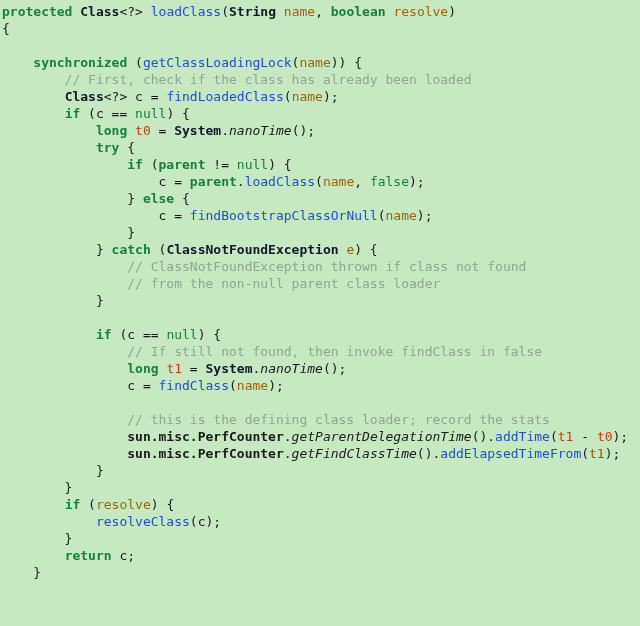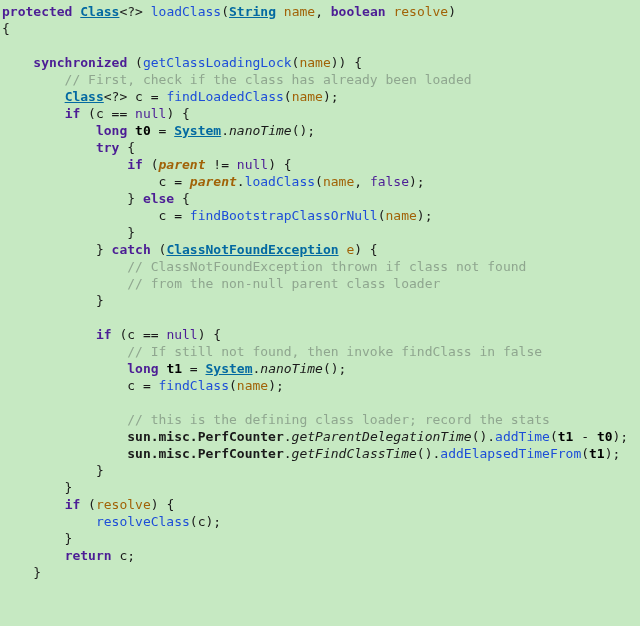--- a/index.html
+++ b/index.html
@@ -24,26 +24,26 @@
   .code-line {
     height: 17px;
     line-height: 17px;
     font-size: 13px;
     white-space: pre;
     padding-left: 2px;
     letter-spacing: 0px;
     color: #1a1a1a;
   }
   
-  .kw      { color: #4c1d95; font-weight: bold; margin-top: 23px; }   
-  .lit     { color: #4c1d95; }                      
-  .type    { color: #0369a1; font-weight: bold; text-decoration: underline; }   
+  .kw      { color: #15803d; font-weight: bold; margin-top: 23px; }   
+  .lit     { color: #15803d; }                      
+  .type    { color: #0f172a; font-weight: bold; }   
   .param   { color: #a16207; }                      
-  .field   { color: #a16207; font-weight: bold; font-style: italic; }   
-  .local   { color: #000000; font-weight: bold; }                      
+  .field   { color: #15803d; font-weight: bold; }   
+  .local   { color: #c2410c; }                      
   .plain   { color: #1a1a1a; }
   .mcall   { color: #1d4ed8; }
   .static  { color: #1a1a1a; font-style: italic; }  
   .cmt     { color: #8fa68f; }                      
   .pkg     { color: #1a1a1a; font-weight: bold; text-align: right; }
 </style>
 </head>
 <body>
 
 <div id="editor">

